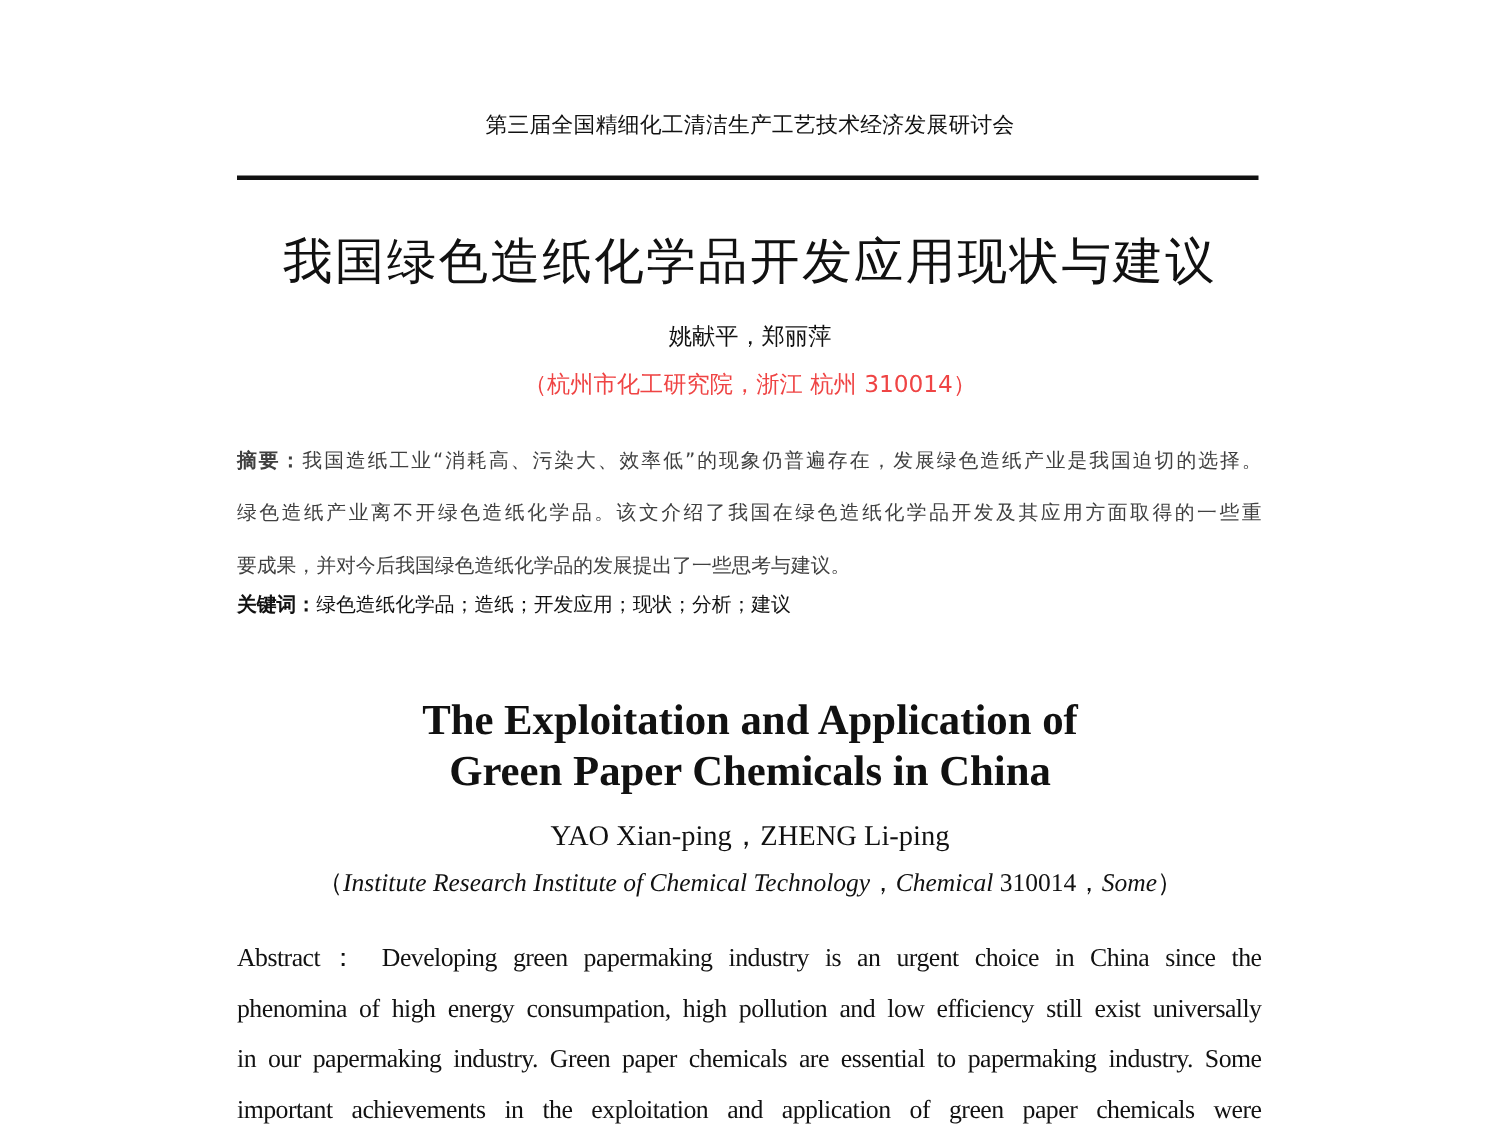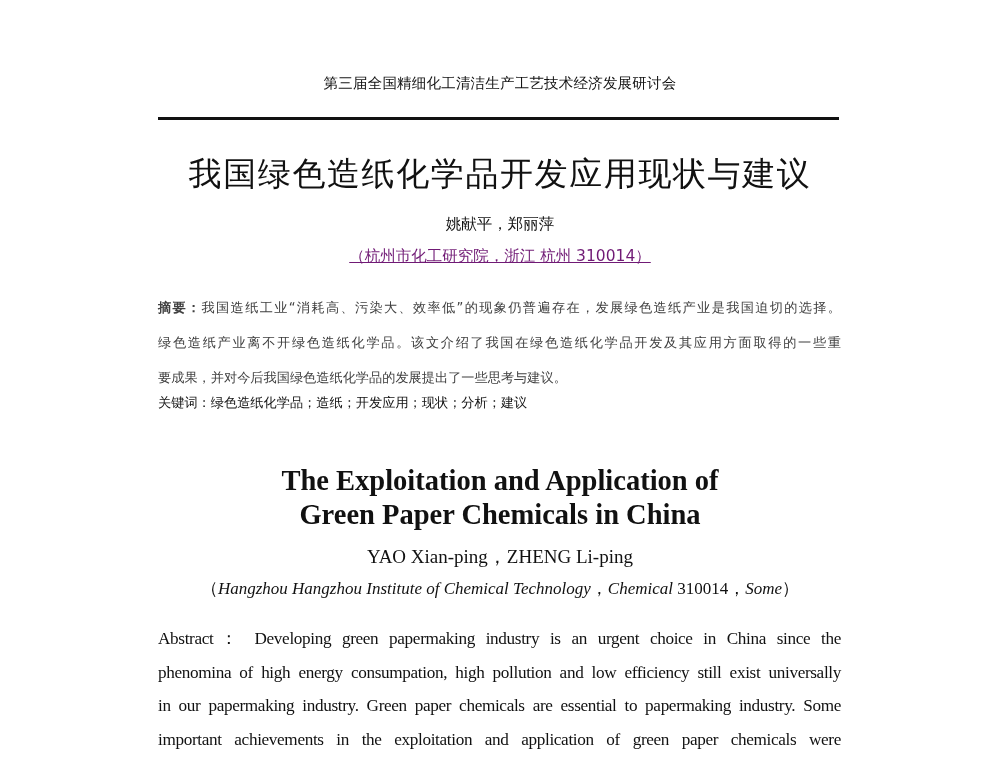--- a/index.html
+++ b/index.html
@@ -42,43 +42,42 @@
     #cn-authors {
       top: 214px;
       font-family: "DejaVu Sans", sans-serif;
       font-size: 15.5px;
       color: #111;
     }
     #cn-affiliation {
       top: 246px;
       font-family: "DejaVu Sans", sans-serif;
       font-size: 15.5px;
-      color: #701a75;
-      text-decoration: underline;
+      color: #ef4444;
     }
     #cn-abstract {
       left: 158px;
       width: 683px;
       top: 290px;
       font-family: "DejaVu Sans", sans-serif;
       font-size: 13.2px;
       line-height: 35px;
       color: #404040;
       text-align: justify;
       text-align-last: left;
     }
     #cn-abstract .label { font-weight: bold; }
     #cn-keywords {
       left: 158px;
       top: 394px;
       font-family: "DejaVu Sans", sans-serif;
       font-size: 13.2px;
       color: #111;
     }
-    #cn-keywords .label { font-weight: normal; }
+    #cn-keywords .label { font-weight: bold; }
 
     #en-title {
       top: 464px;
       font-family: "Liberation Serif", serif;
       font-weight: bold;
       font-size: 28.5px;
       line-height: 34px;
       color: #111;
     }
     #en-title div { white-space: nowrap; }
@@ -140,20 +139,20 @@
   <span class="label">关键词：</span><span>绿色造纸化学品；造纸；开发应用；现状；分析；建议</span>
 </div>
 
 <div id="en-title" class="abs center">
   <div>The Exploitation and Application of</div>
   <div>Green Paper Chemicals in China</div>
 </div>
 
 <div id="en-authors" class="abs center">YAO Xian-ping，ZHENG Li-ping</div>
 
-<div id="en-affiliation" class="abs center"><span>（</span><span class="it">Hangzhou Hangzhou Institute of Chemical Technology</span><span>，</span><span class="it">Chemical</span><span> 310014，</span><span class="it">Some</span><span>）</span></div>
+<div id="en-affiliation" class="abs center"><span>（</span><span class="it">Institute Research Institute of Chemical Technology</span><span>，</span><span class="it">Chemical</span><span> 310014，</span><span class="it">Some</span><span>）</span></div>
 
 <div id="en-abstract" class="abs">
   <span class="line" style="display: block;"><span class="label">Abstract：</span><span> Developing green papermaking industry is an urgent choice in China since the</span></span>
   <span class="line" style="display: block;">phenomina of high energy consumpation, high pollution and low efficiency still exist universally</span>
   <span class="line" style="display: block;">in our papermaking industry. Green paper chemicals are essential to papermaking industry. Some</span>
   <span class="line" style="display: block;">important achievements in the exploitation and application of green paper chemicals were</span>
 </div>
 
 </body></html>

